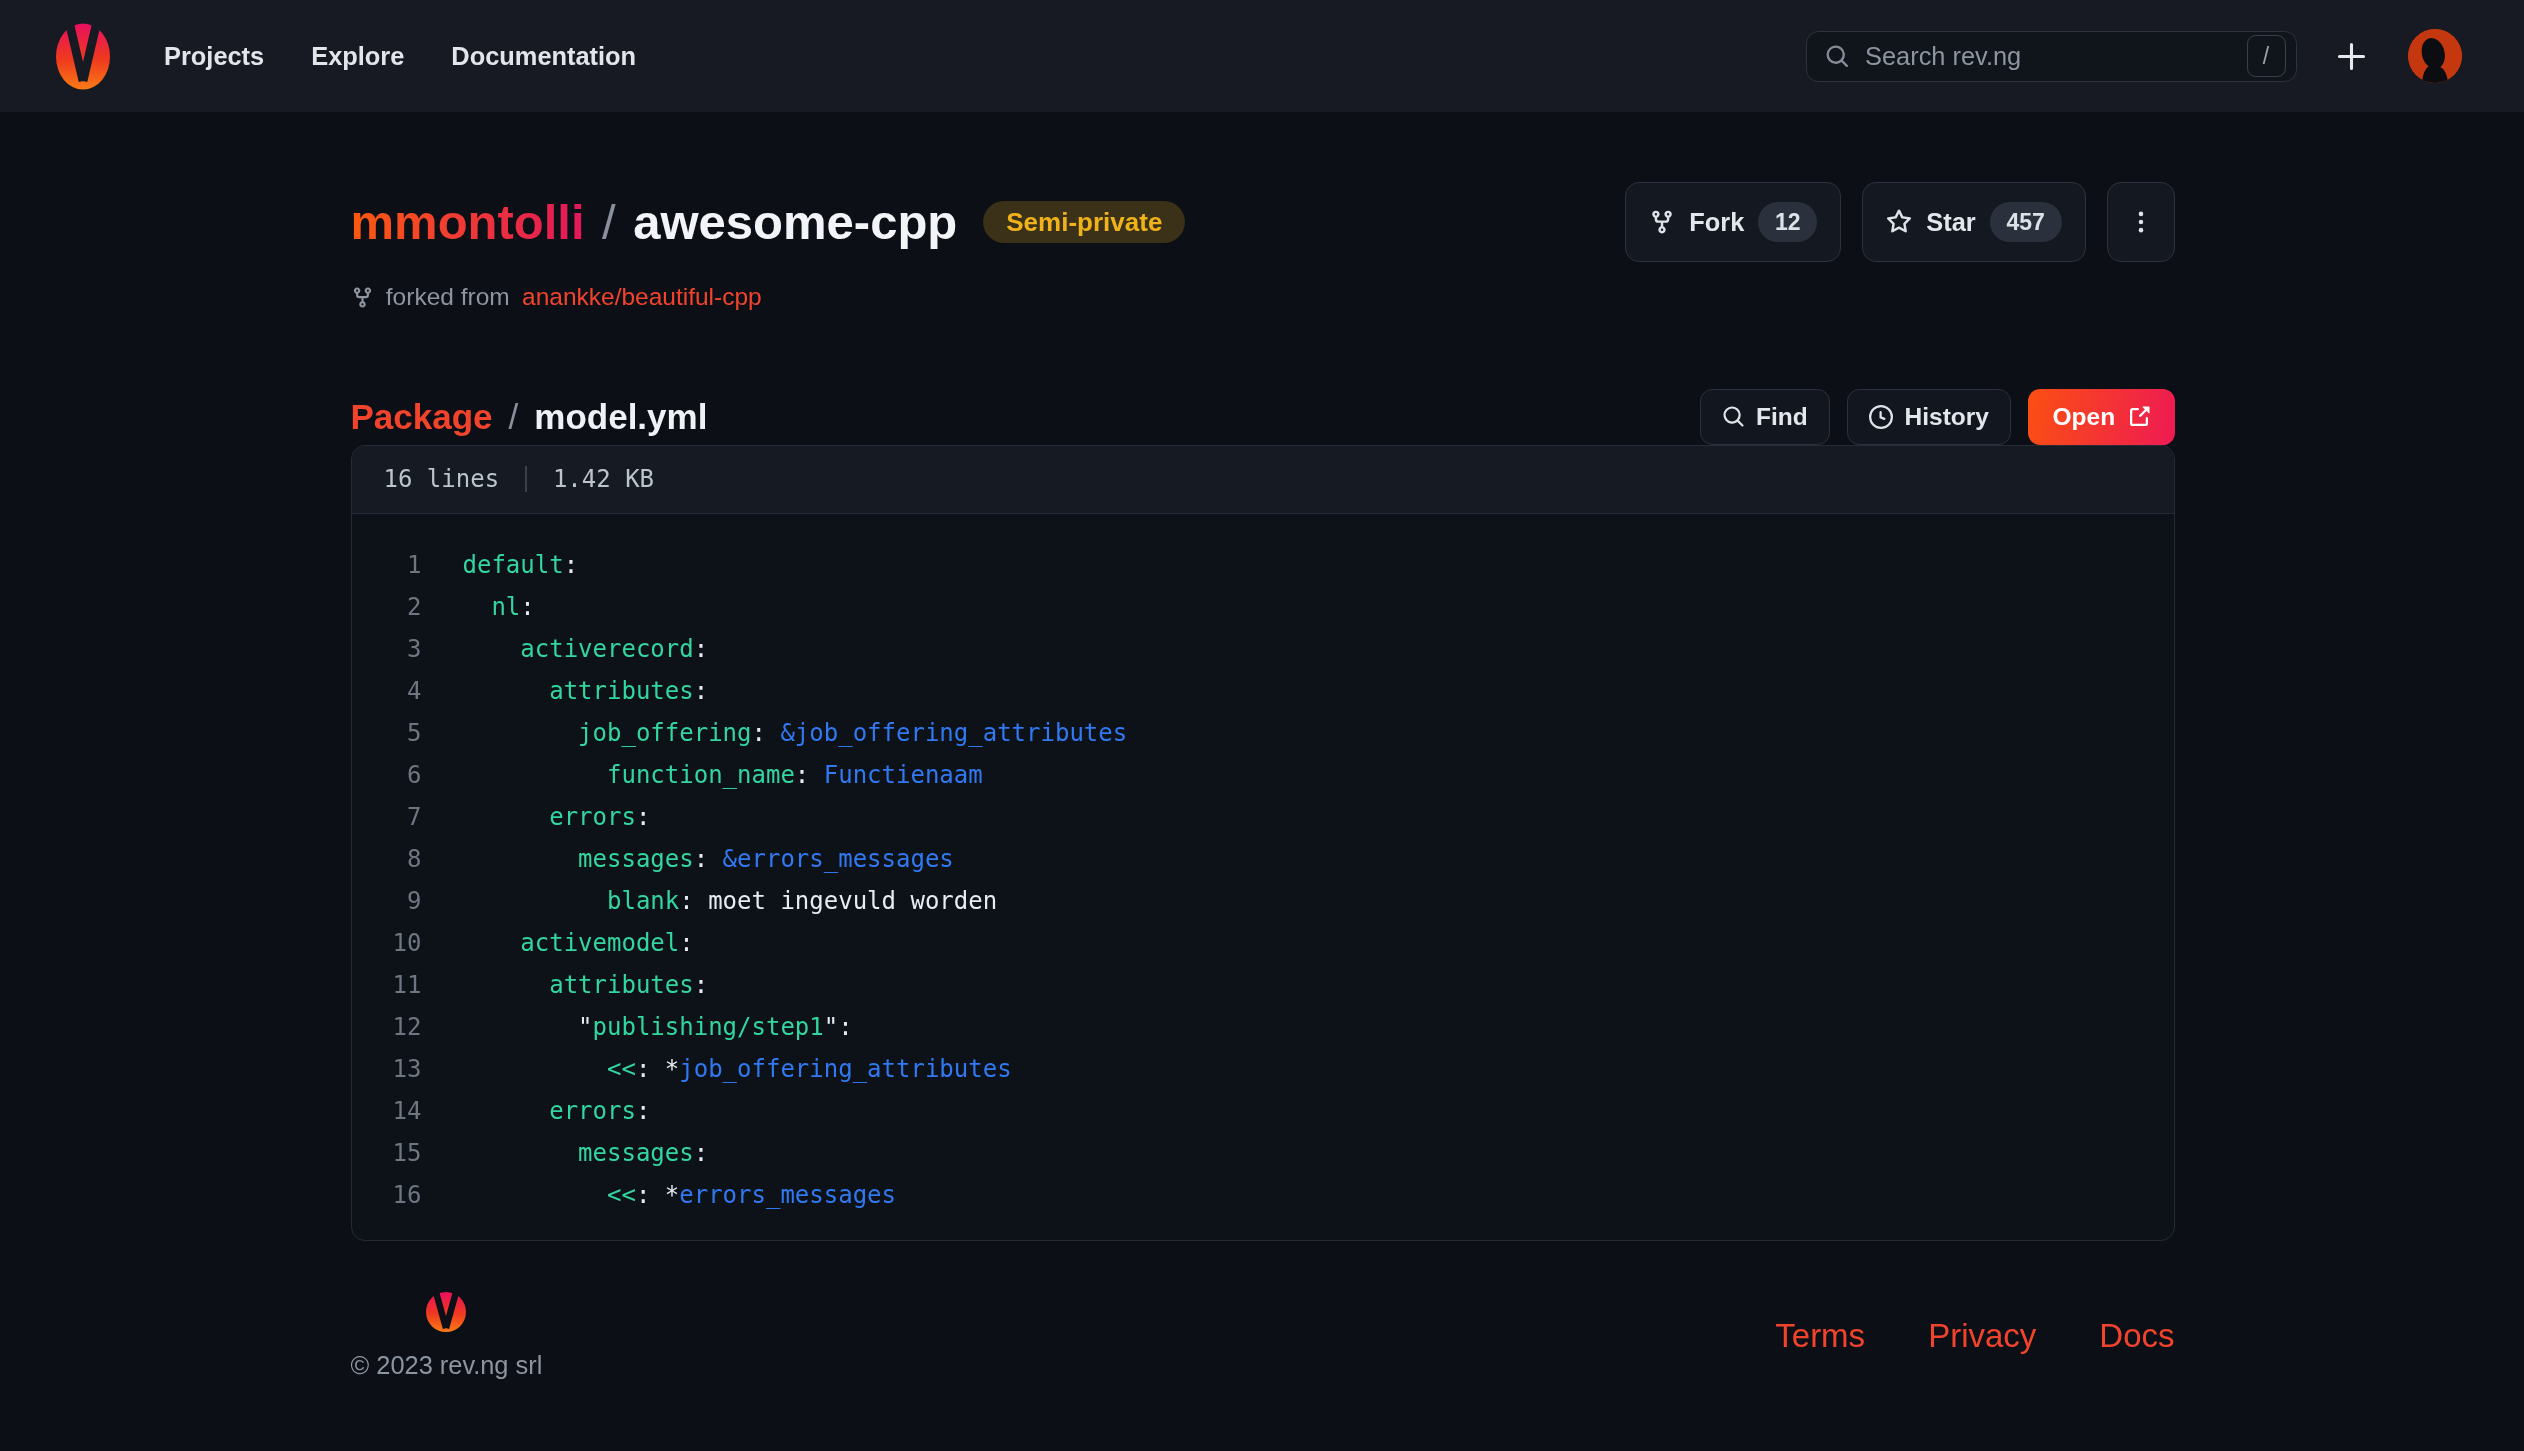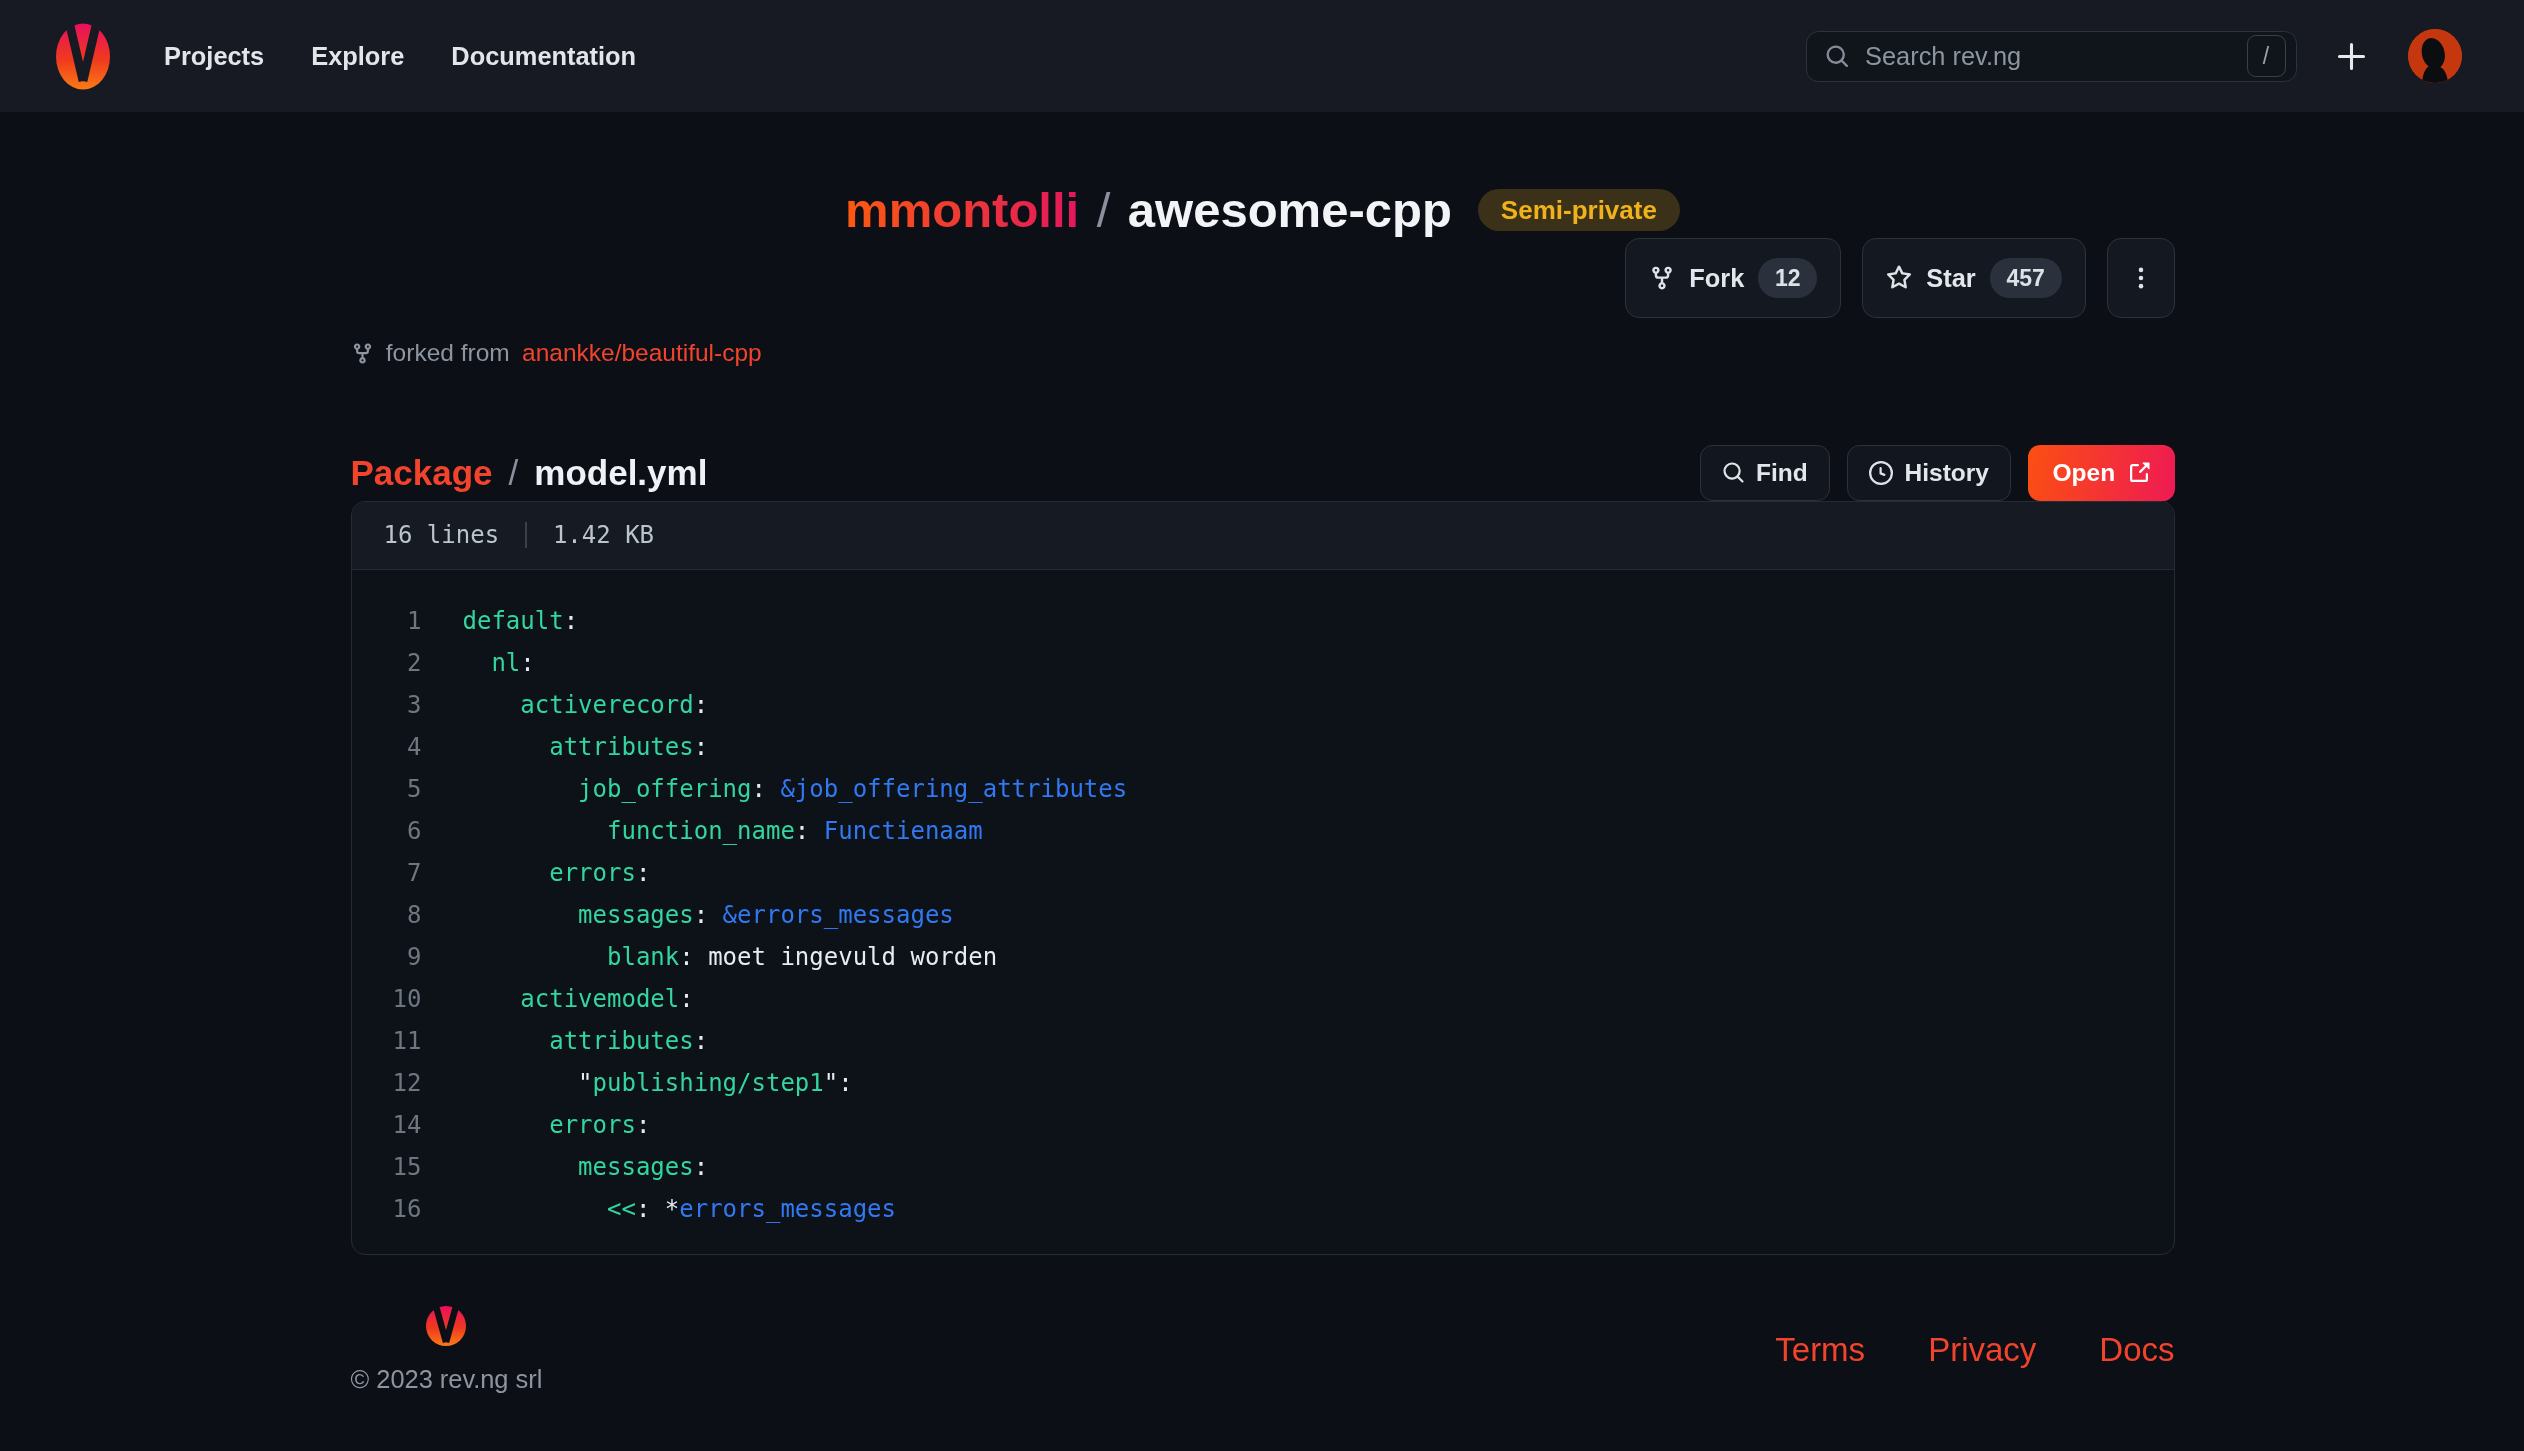--- a/index.html
+++ b/index.html
@@ -35,21 +35,21 @@
     color:#9aa2ad;font-size:23px;display:flex;align-items:center;justify-content:center;
   }
   .plus-btn{margin-left:37px;cursor:pointer;display:flex;align-items:center;}
   .avatar{
     margin-left:39px;width:54px;height:54px;border-radius:50%;overflow:hidden;
     flex:none;cursor:pointer;background:#c5380f;
   }
   
   .container{width:1824px;margin:0 auto;}
   
-  .repo-header{margin-top:70px;display:flex;align-items:center;flex-direction:column;}
+  .repo-header{margin-top:70px;display:flex;align-items:center;}
   .repo-title{display:flex;align-items:center;font-size:49px;font-weight:700;}
   .repo-owner{
     background:linear-gradient(90deg,#fb5a10,#e2175c);
     -webkit-background-clip:text;background-clip:text;color:transparent;cursor:pointer;
   }
   .repo-sep{color:#8a919d;font-weight:400;margin:0 17.5px;}
   .repo-name{color:#f2f4f7;cursor:pointer;}
   .badge{
     margin-left:26px;height:42px;padding:0 23px;border-radius:21px;
     background:#3b3118;color:#efb21a;font-size:26px;font-weight:700;
@@ -245,20 +245,21 @@
         <div class="code-line"><span class="ln">3</span><span class="code">    <span class="tok-g">activerecord</span><span class="tok-w">:</span></span></div>
         <div class="code-line"><span class="ln">4</span><span class="code">      <span class="tok-g">attributes</span><span class="tok-w">:</span></span></div>
         <div class="code-line"><span class="ln">5</span><span class="code">        <span class="tok-g">job_offering</span><span class="tok-w">: </span><span class="tok-b">&amp;job_offering_attributes</span></span></div>
         <div class="code-line"><span class="ln">6</span><span class="code">          <span class="tok-g">function_name</span><span class="tok-w">: </span><span class="tok-b">Functienaam</span></span></div>
         <div class="code-line"><span class="ln">7</span><span class="code">      <span class="tok-g">errors</span><span class="tok-w">:</span></span></div>
         <div class="code-line"><span class="ln">8</span><span class="code">        <span class="tok-g">messages</span><span class="tok-w">: </span><span class="tok-b">&amp;errors_messages</span></span></div>
         <div class="code-line"><span class="ln">9</span><span class="code">          <span class="tok-g">blank</span><span class="tok-w">: moet ingevuld worden</span></span></div>
         <div class="code-line"><span class="ln">10</span><span class="code">    <span class="tok-g">activemodel</span><span class="tok-w">:</span></span></div>
         <div class="code-line"><span class="ln">11</span><span class="code">      <span class="tok-g">attributes</span><span class="tok-w">:</span></span></div>
         <div class="code-line"><span class="ln">12</span><span class="code">        <span class="tok-w">"</span><span class="tok-g">publishing/step1</span><span class="tok-w">":</span></span></div>
+        <div class="code-line"><span class="ln">13</span><span class="code">          <span class="tok-g">&lt;&lt;</span><span class="tok-w">: *</span><span class="tok-b">job_offering_attributes</span></span></div>
         <div class="code-line"><span class="ln">14</span><span class="code">      <span class="tok-g">errors</span><span class="tok-w">:</span></span></div>
         <div class="code-line"><span class="ln">15</span><span class="code">        <span class="tok-g">messages</span><span class="tok-w">:</span></span></div>
         <div class="code-line"><span class="ln">16</span><span class="code">          <span class="tok-g">&lt;&lt;</span><span class="tok-w">: *</span><span class="tok-b">errors_messages</span></span></div>
       </div>
   </div>
 </div>
 
 <div class="footer">
   <div class="footer-inner">
     <div class="footer-left">

